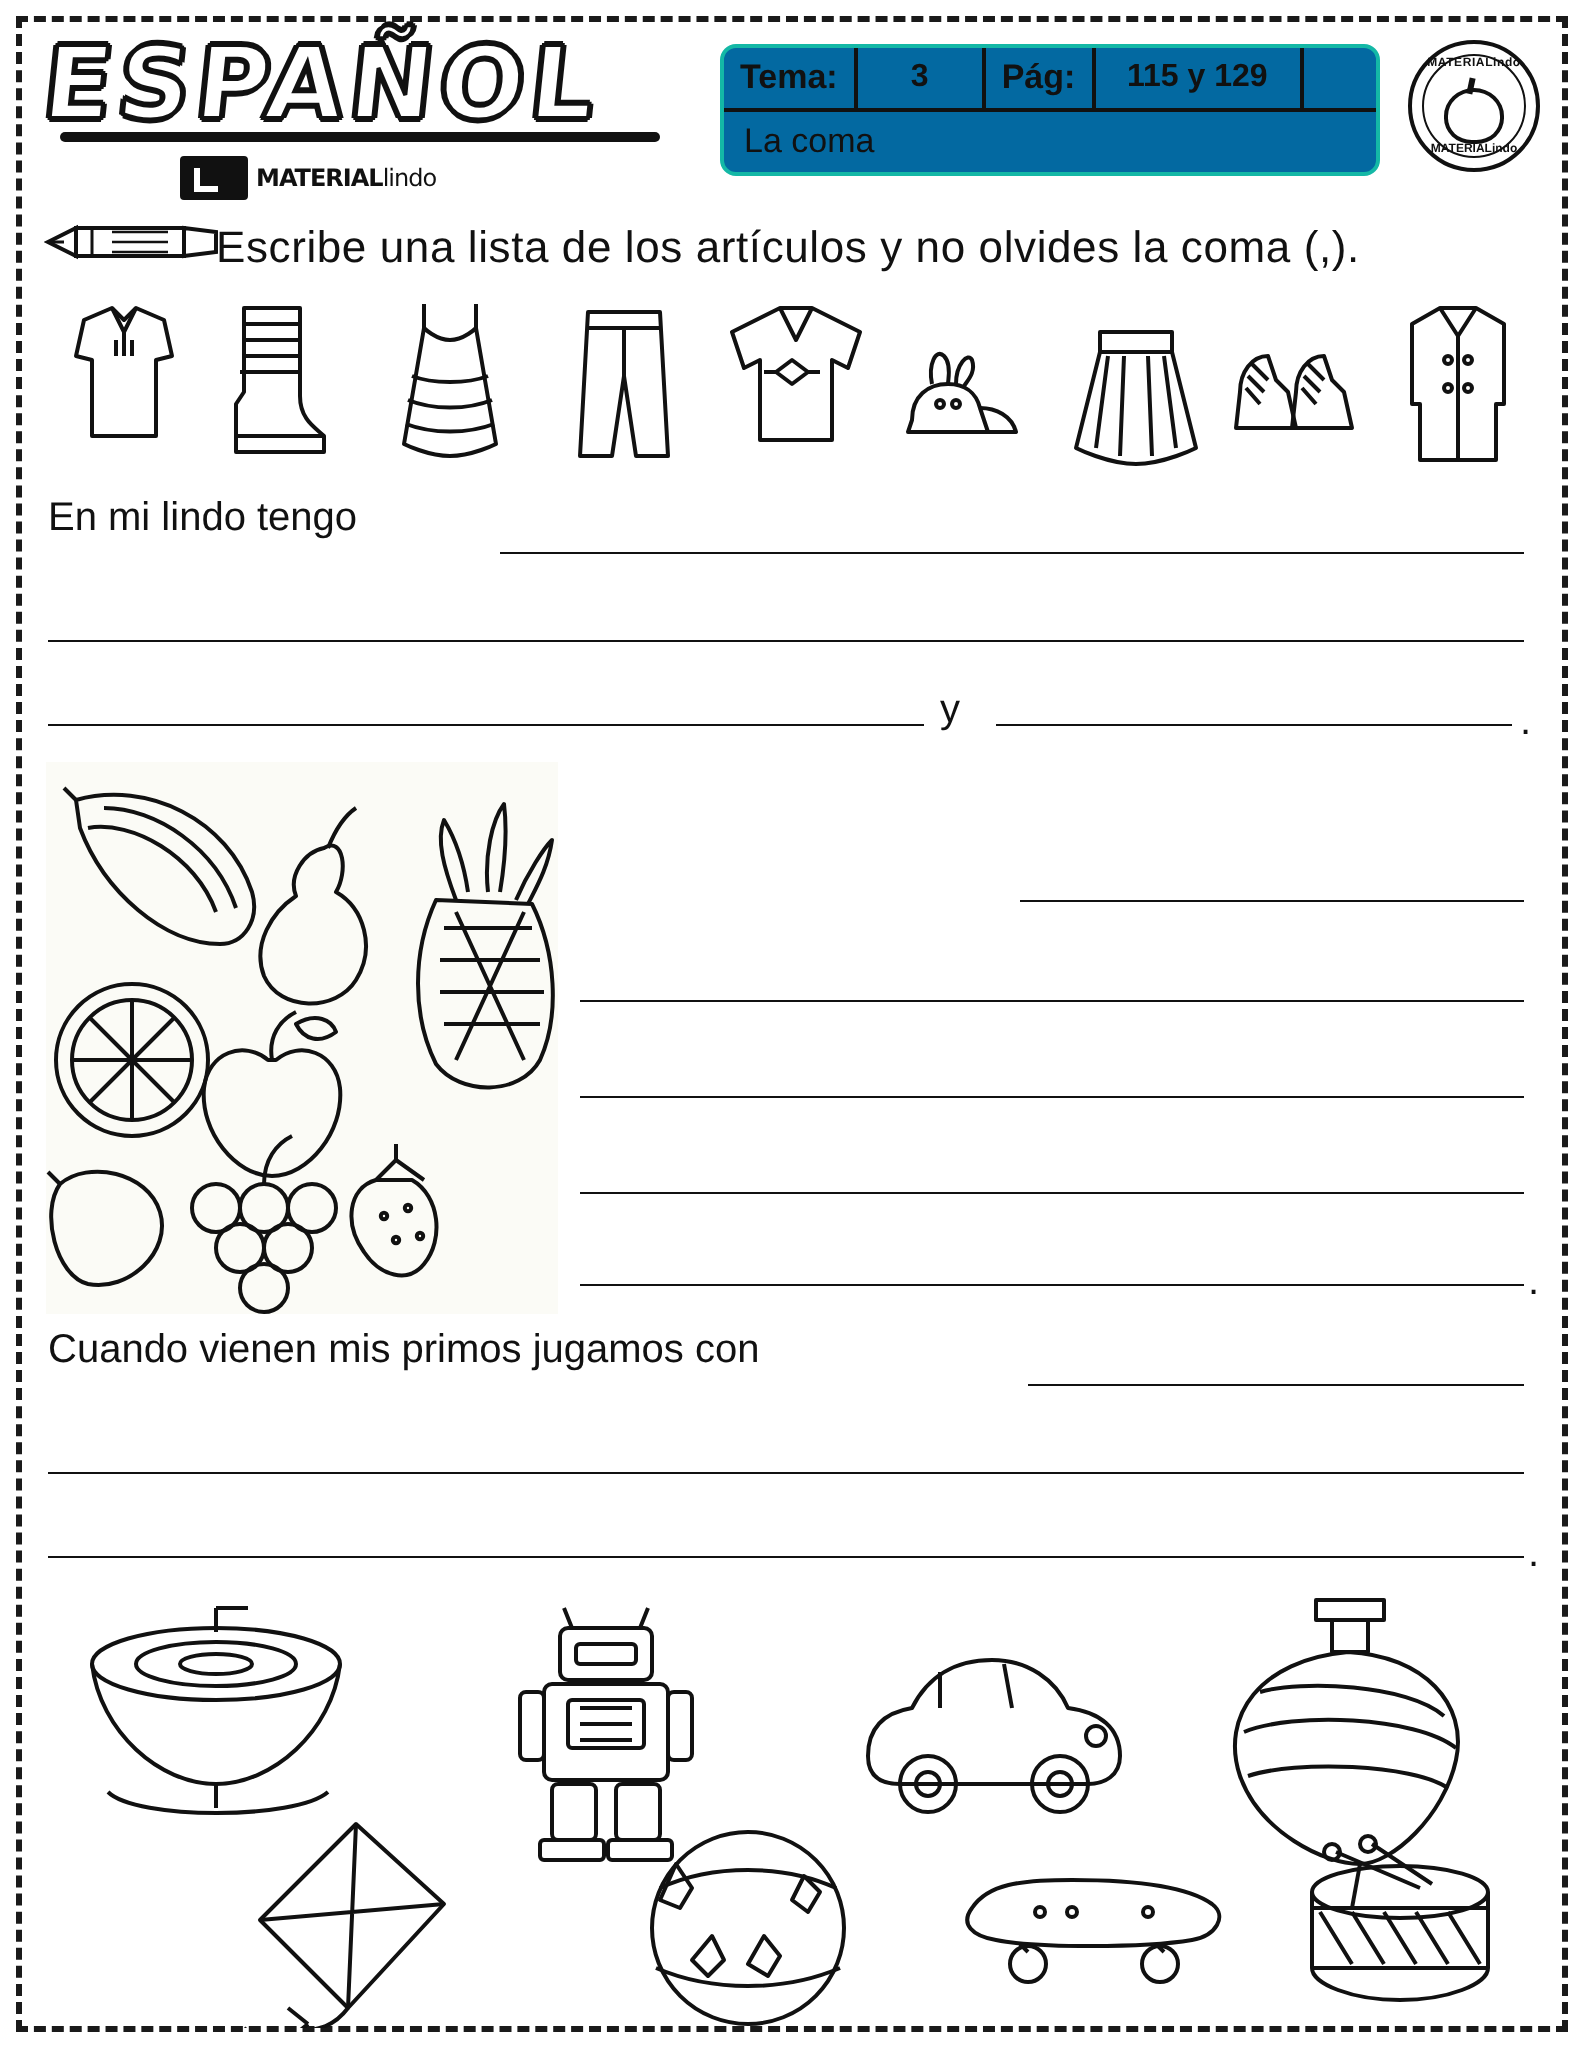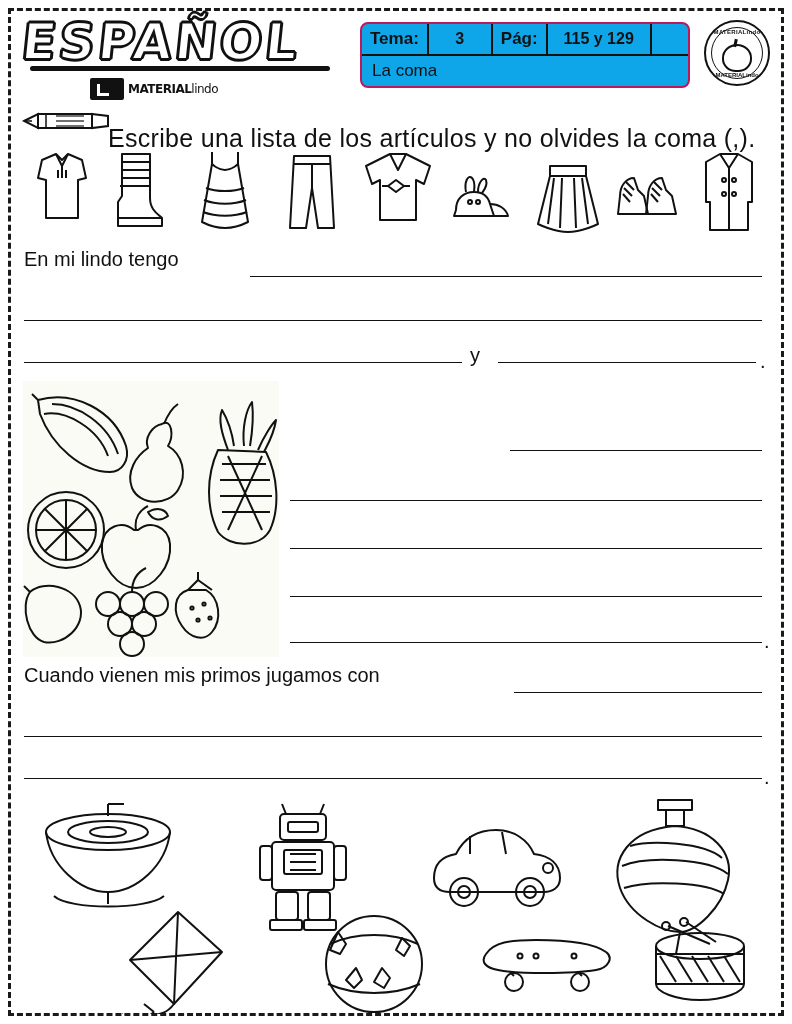--- a/index.html
+++ b/index.html
@@ -98,24 +98,24 @@
     letter-spacing: -0.5px;
     color: #111;
   }
   .brand-text .thin { font-weight: normal; }
 
   
   .meta-box {
     position: absolute;
     left: 338px; top: 2px;
     width: 330px;
-    border: 2px solid #be185d;
+    border: 2px solid #14b8a6;
     border-radius: 8px;
     box-sizing: border-box;
-    background: #0ea5e9;
+    background: #0369a1;
   }
   .meta-row {
     display: flex;
     align-items: stretch;
     height: 30px;
     border-bottom: 2px solid #111;
   }
   .meta-cell {
     display: flex;
     align-items: center;
@@ -191,23 +191,23 @@
     height: 34px;
     margin-top: 2px;
   }
   .pencil {
     position: absolute;
     left: 0; top: 2px;
     width: 96px; height: 22px;
   }
   .instruction-text {
     position: absolute;
-    left: 86px; top: 16px;
+    left: 86px; top: 3px;
     font-family: "Liberation Sans", sans-serif;
-    font-size: 25px;
+    font-size: 22px;
     letter-spacing: 0.3px;
   }
 
   
   .clothes-strip {
     position: relative;
     height: 98px;
     margin-top: 2px;
   }
   .clothes-strip svg { display: block; }

